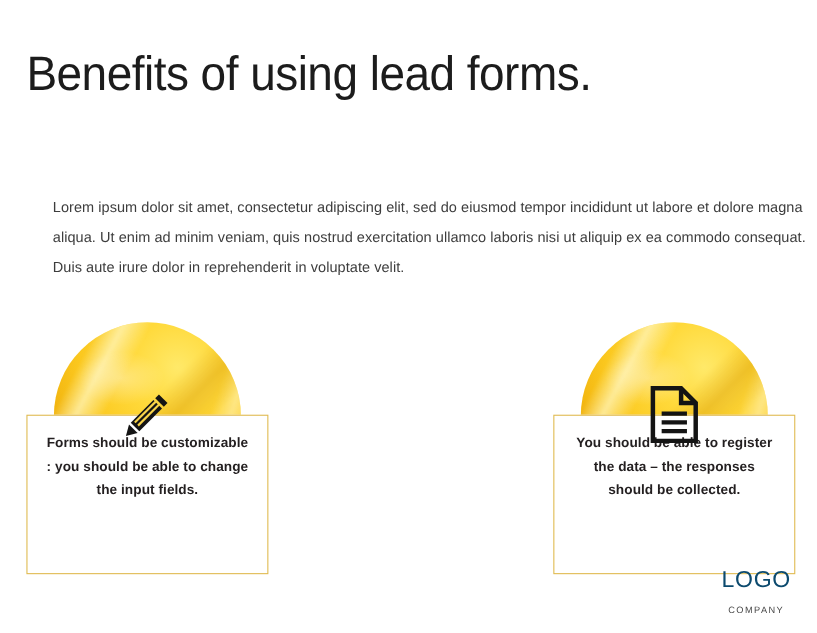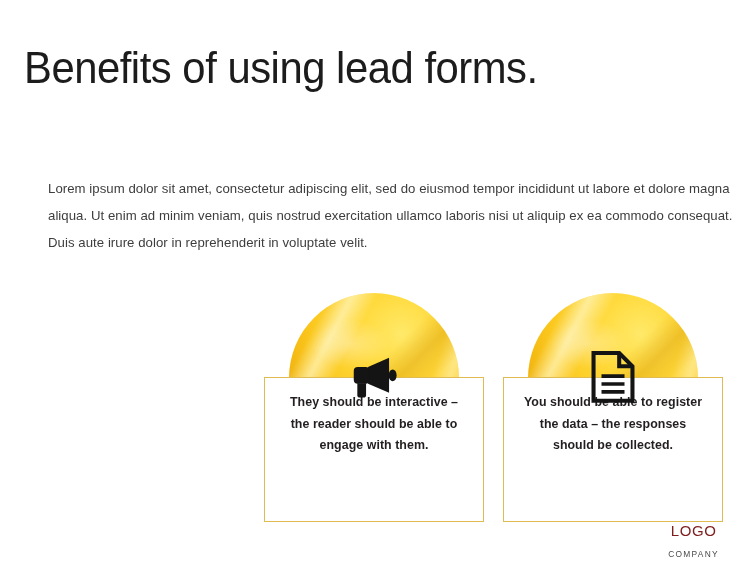--- a/index.html
+++ b/index.html
@@ -120,24 +120,24 @@
   }
 
   
   .logo {
     position:absolute;
     right:24px; bottom:17px;
     text-align:center;
     line-height:1;
   }
   .logo .logo-main {
-    font-size:15px;
+    font-size:21px;
     font-weight:400;
     letter-spacing:0.6px;
-    color:#7f1d1d;
+    color:#0c4a6e;
     display:block;
   }
   .logo .logo-sub {
     font-size:8.4px;
     font-weight:400;
     letter-spacing:1.3px;
     color:#4a4a4a;
     display:block;
     margin-top:12px;
   }
@@ -146,38 +146,39 @@
 <body>
 
 <div class="slide">
 
   <h1 class="title">Benefits of using lead forms.</h1>
 
   <p class="body-copy">Lorem ipsum dolor sit amet, consectetur adipiscing elit, sed do eiusmod tempor incididunt ut labore et dolore magna aliqua. Ut enim ad minim veniam, quis nostrud exercitation ullamco laboris nisi ut aliquip ex ea commodo consequat. Duis aute irure dolor in reprehenderit in voluptate velit.</p>
 
   <div class="cards">
 
-
-    <div class="card c2">
+    <div class="card c1">
       <div class="medallion">
         <span class="glyph">
-          <svg width="54" height="48" viewBox="0 0 68 56" aria-hidden="true">
+          <svg width="50" height="50" viewBox="0 0 64 64" aria-hidden="true">
             <g fill="#141414">
-              <path d="M53.0 4.0 C53.0 4.0 53.0 4.0 53.0 4.0 L53.0 48.0 L26.5 36.5 L26.5 15.5 Z"></path>
-              <rect x="8.5" y="15.5" width="20" height="21" rx="5"></rect>
-              <path d="M13.0 36.0 L24.0 36.0 L24.0 51.0 C24.0 52.7 22.7 54.0 21.0 54.0 L16.0 54.0 C14.3 54.0 13.0 52.7 13.0 51.0 Z"></path>
-              <ellipse cx="57.5" cy="26.0" rx="5.0" ry="7.5"></ellipse>
+              <path d="M45.4 8.6 L55.4 18.6 L51.1 22.9 L41.1 12.9 Z"></path>
+              <path d="M39.0 15.0 L49.0 25.0 L22.6 51.4 L12.6 41.4 Z"></path>
+              <path d="M10.6 43.4 L20.6 53.4 L7.0 57.0 Z"></path>
+              <path d="M16.5 40.2 L41.6 15.1 L43.4 16.9 L18.3 42.0 Z" fill="#f7d24a"></path>
+              <path d="M20.2 43.9 L45.3 18.8 L47.1 20.6 L22.0 45.7 Z" fill="#f7d24a"></path>
             </g>
           </svg>
         </span>
       </div>
       <div class="card-box">
-        <div class="card-text">They should be interactive – the reader should be able to engage with them.</div>
+        <div class="card-text">Forms should be customizable : you should be able to change the input fields.</div>
       </div>
     </div>
+
 
     <div class="card c3">
       <div class="medallion">
         <span class="glyph">
           <svg width="46" height="54" viewBox="0 0 52 60" aria-hidden="true">
             <path d="M4 3 H33 L48 18 V57 H4 Z" fill="none" stroke="#141414" stroke-width="4.6" stroke-linejoin="miter"></path>
             <path d="M33 3 V18 H48" fill="none" stroke="#141414" stroke-width="4.6" stroke-linejoin="miter"></path>
             <g stroke="#141414" stroke-width="4.2" stroke-linecap="butt">
               <line x1="13" y1="29" x2="39" y2="29"></line>
               <line x1="13" y1="38" x2="39" y2="38"></line>

